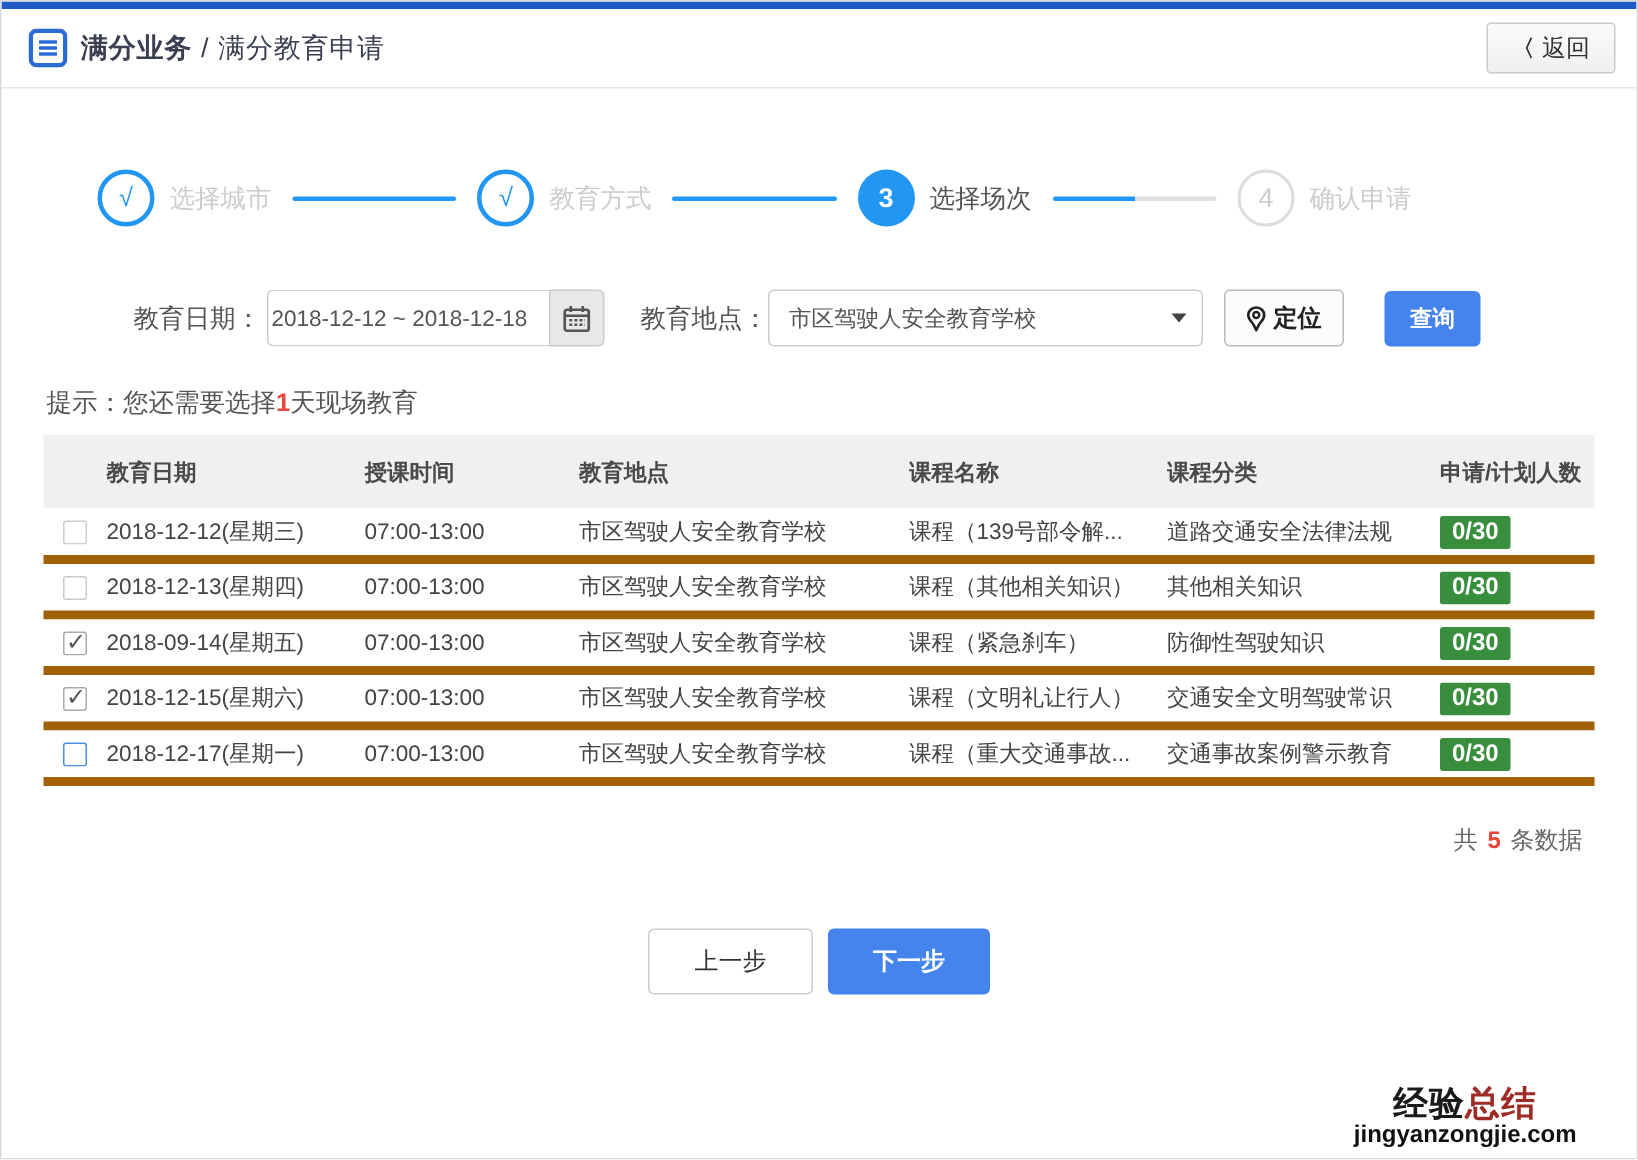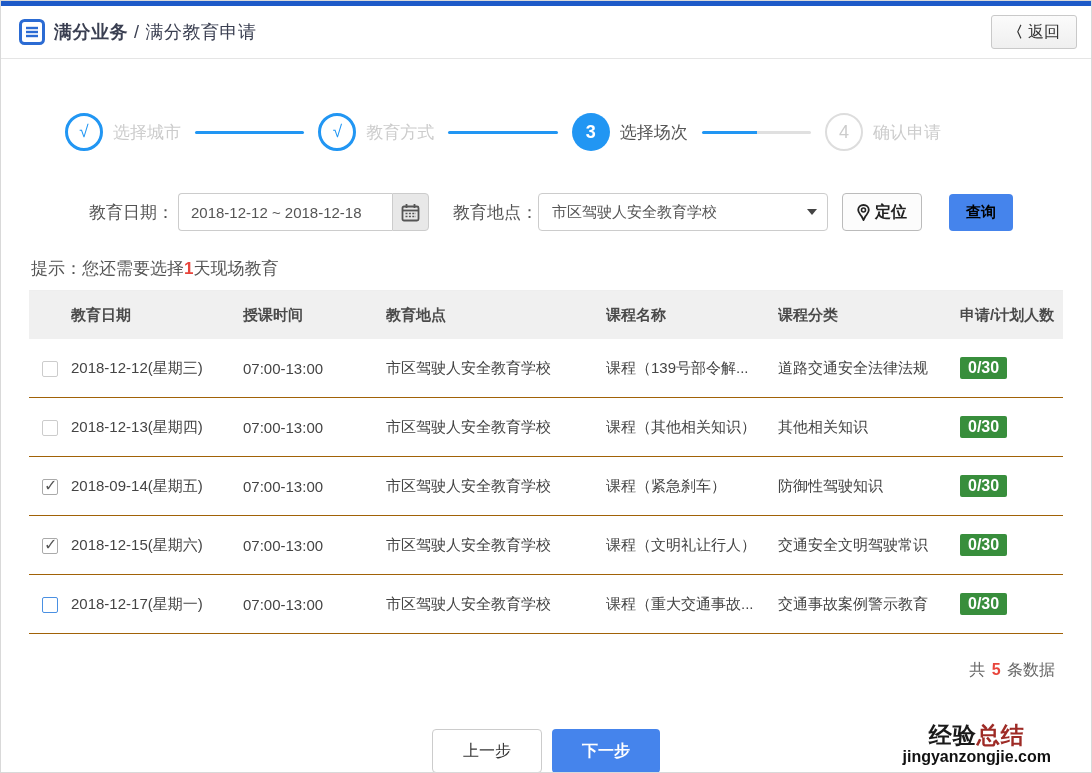--- a/index.html
+++ b/index.html
@@ -31,40 +31,40 @@
   .step.pending .circle{border:2px solid #ddd; color:#ccc;}
   .slabel{margin-left:10px; font-size:17px;}
   .step.done .slabel,.step.pending .slabel{color:#ccc;}
   .step.active .slabel{color:#555;}
   .line{flex:1; height:3px; margin:0 14px; background:var(--accent); border-radius:2px;}
   .line.half{background:linear-gradient(to right, var(--accent) 50%, #e0e0e0 50%);}
   
   .filters{display:flex; align-items:center; margin-top:42px; padding-left:88px;}
   .flabel{font-size:17px; color:#555;}
   .input-group{display:flex; margin-left:4px;}
-  .date-input{width:214px; height:38px; border:1px solid #ccc; border-right:none; border-radius:4px 0 0 4px;
-    padding:0 12px; font-size:15px; color:#555; font-family:inherit;}
+  .date-input{width:188px; height:38px; border:1px solid #ccc; border-right:none; border-radius:4px 0 0 4px;
+    padding:0 2px; font-size:15px; color:#555; font-family:inherit;}
   .cal-btn{width:37px; height:38px; background:#e8e8e8; border:1px solid #ccc; border-radius:0 4px 4px 0;
     display:flex; align-items:center; justify-content:center; cursor:pointer;}
   .gap1{width:24px;} .gap2{width:14px;} .gap3{width:27px;}
   .select{position:relative; width:290px; height:38px; border:1px solid #ccc; border-radius:4px; background:#fff;
     display:flex; align-items:center; padding:0 26px 0 13px; font-size:15px; color:#555; cursor:pointer;}
   .caret{position:absolute; right:10px; top:15px; width:0; height:0; border-left:5px solid transparent;
     border-right:5px solid transparent; border-top:6px solid #444;}
   .locate-btn{display:flex; align-items:center; gap:5px; height:38px; padding:0 14px; background:#fcfcfc;
     border:1px solid #bbb; border-radius:4px; font-size:16px; font-weight:bold; color:#222; cursor:pointer;}
-  .query-btn{height:37px; width:64px; background:var(--primary); color:#000000; border:none; border-radius:4px;
+  .query-btn{height:37px; width:64px; background:var(--primary); color:#ffffff; border:none; border-radius:4px;
     font-size:15px; font-weight:bold; font-family:inherit; cursor:pointer;}
   
   .hint{margin:26px 0 10px 30px; font-size:17px; color:#555;}
   .hint b{color:var(--danger_red); font-weight:bold;}
   
   .table{margin:0 28px; border-top:1px solid #eee;}
   .thead{display:flex; align-items:center; height:48px; background:#f0f0f0; font-weight:bold; color:#4a4a4a; font-size:15px;}
-  .trow{display:flex; align-items:center; height:59px; border-bottom:1px solid #a16207; font-size:15px; color:#444; background:#fff;}
+  .trow{display:flex; align-items:center; height:37px; border-bottom:6px solid #a16207; font-size:15px; color:#444; background:#fff;}
   .cell{flex:0 0 auto; padding-right:8px; overflow:hidden; white-space:nowrap;}
   .c-check{width:42px; padding-left:13px;}
   .c-date{width:172px;} .c-time{width:143px;} .c-place{width:220px;}
   .c-course{width:172px;} .c-cat{width:182px;} .c-quota{flex:1;}
   .cb{display:inline-block; width:16px; height:16px; border:1px solid #ccc; border-radius:2px; background:#fff;
     position:relative; cursor:pointer; vertical-align:middle;}
   .cb.checked{border-color:#aaa;}
   .cb.checked::after{content:"✓"; position:absolute; left:1px; top:-4px; font-size:16px; font-weight:bold; color:#555;}
   .cb.unchecked-active{border-color:#4a90e2;}
   .badge{display:inline-block; background:var(--badge_green); color:#fff; font-weight:bold; font-size:16px;

